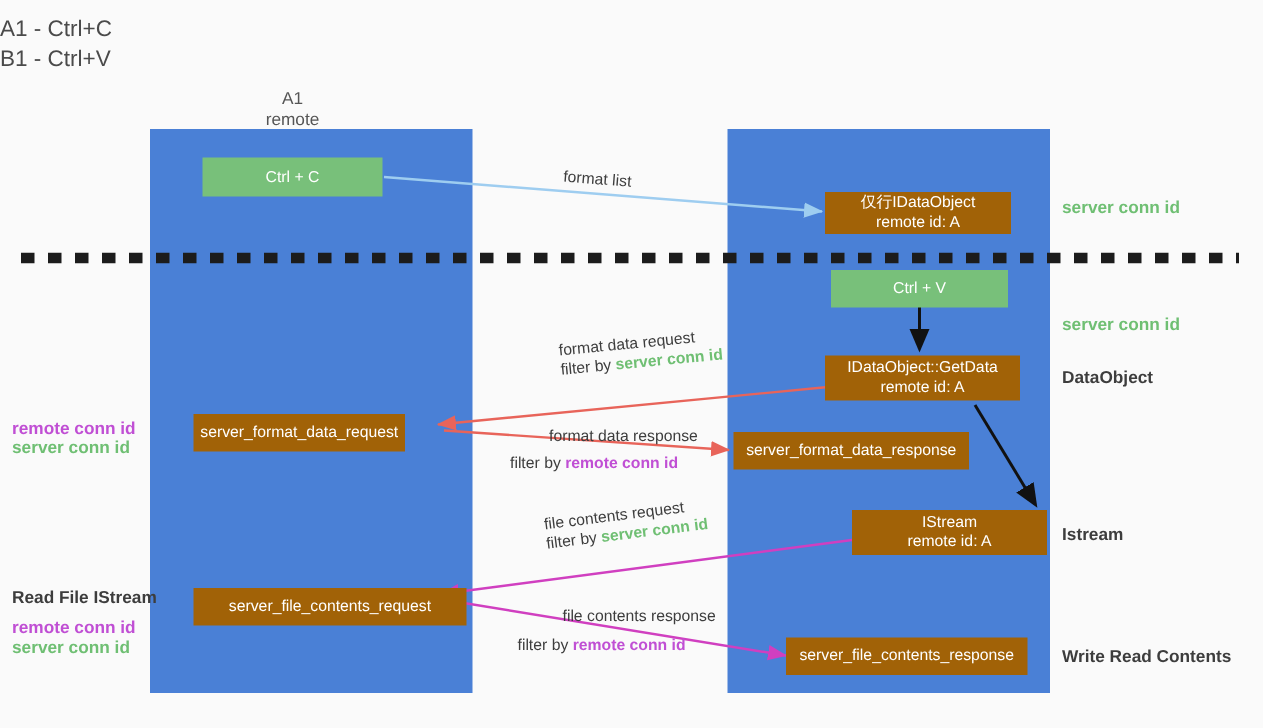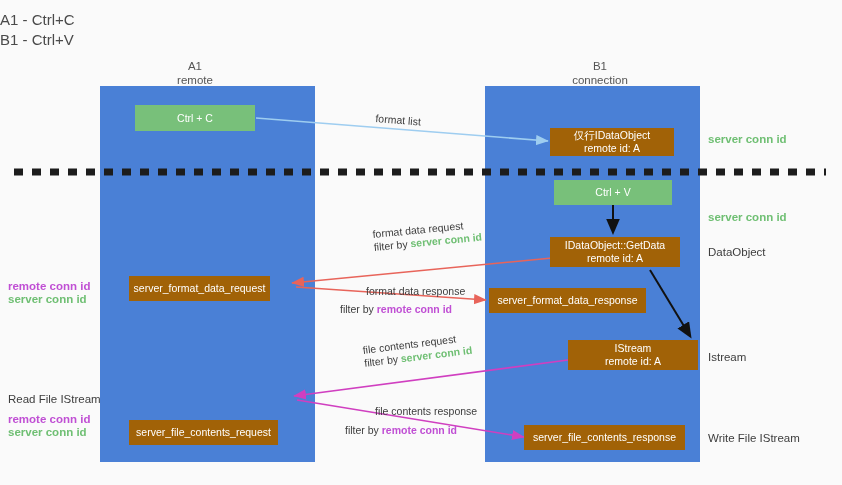--- a/index.html
+++ b/index.html
@@ -35,21 +35,21 @@
     padding:2px 4px;
   }
   .box.green{background:#78c07a;}
   .box.orange{background:#a16207;}
   .box .l2{display:block;}
 
   
   .lbl{position:absolute;font-size:11.5px;line-height:14px;color:#3d3d3d;white-space:nowrap;}
   .lbl.green{color:#6fbf73;font-weight:bold;}
   .lbl.magenta{color:#c04fd4;font-weight:bold;}
-  .lbl.dark{color:#3d3d3d;}
+  .lbl.dark{color:#3d3d3d;font-weight:bold;}
 
   
   .cap{
     position:absolute;white-space:nowrap;font-size:10.5px;line-height:13px;
     color:#3d3d3d;transform-origin:left top;
   }
   .cap b{font-weight:bold;}
   .cap b.g{color:#6fbf73;}
   .cap b.m{color:#c04fd4;}
 
@@ -62,24 +62,20 @@
 <div id="stage">
 
   <div class="title">
     <div>A1 - Ctrl+C</div>
     <div>B1 - Ctrl+V</div>
   </div>
 
   <div class="col-head" style="left:150px;top:59px;width:90px;text-align:center;">
     <div>A1</div>
     <div>remote</div>
-  </div>
-  <div class="col-head" style="left:550px;top:59px;width:100px;">
-    <div>B1</div>
-    <div>connection</div>
   </div>
 
   <div class="lane" style="left:100px;top:86px;width:215px;height:376px;"></div>
   <div class="lane" style="left:485px;top:86px;width:215px;height:376px;"></div>
 
   <svg class="overlay">
     <defs>
       <marker id="ah-blue" markerWidth="9" markerHeight="9" refX="7.5" refY="3.2" orient="auto">
         <path d="M0,0 L8,3.2 L0,6.4 z" fill="#9ecdf0"></path>
       </marker>
@@ -135,33 +131,33 @@
 
   <div class="box orange" style="left:489px;top:288px;width:157px;height:25px;text-align:right;">
     <span>server_format_data_response</span>
   </div>
 
   <div class="box orange" style="left:568px;top:340px;width:130px;height:30px;">
     <span>IStream</span>
     <span class="l2">remote id: A</span>
   </div>
 
-  <div class="box orange" style="left:129px;top:392px;width:149px;height:25px;margin-top:28px;">
+  <div class="box orange" style="left:129px;top:392px;width:182px;height:25px;">
     <span>server_file_contents_request</span>
   </div>
 
   <div class="box orange" style="left:524px;top:425px;width:161px;height:25px;">
     <span>server_file_contents_response</span>
   </div>
 
   <div class="lbl green" style="left:708px;top:132px;">server conn id</div>
   <div class="lbl green" style="left:708px;top:210px;">server conn id</div>
   <div class="lbl dark" style="left:708px;top:245px;">DataObject</div>
   <div class="lbl dark" style="left:708px;top:350px;">Istream</div>
-  <div class="lbl dark" style="left:708px;top:431px;">Write File IStream</div>
+  <div class="lbl dark" style="left:708px;top:431px;">Write Read Contents</div>
 
   <div class="lbl magenta" style="left:8px;top:279px;">remote conn id</div>
   <div class="lbl green" style="left:8px;top:292px;">server conn id</div>
 
   <div class="lbl dark" style="left:8px;top:392px;">Read File IStream</div>
   <div class="lbl magenta" style="left:8px;top:412px;">remote conn id</div>
   <div class="lbl green" style="left:8px;top:425px;">server conn id</div>
 
   <div class="cap" style="left:376px;top:112px;transform:rotate(4.5deg);">
     <div>format list</div>

